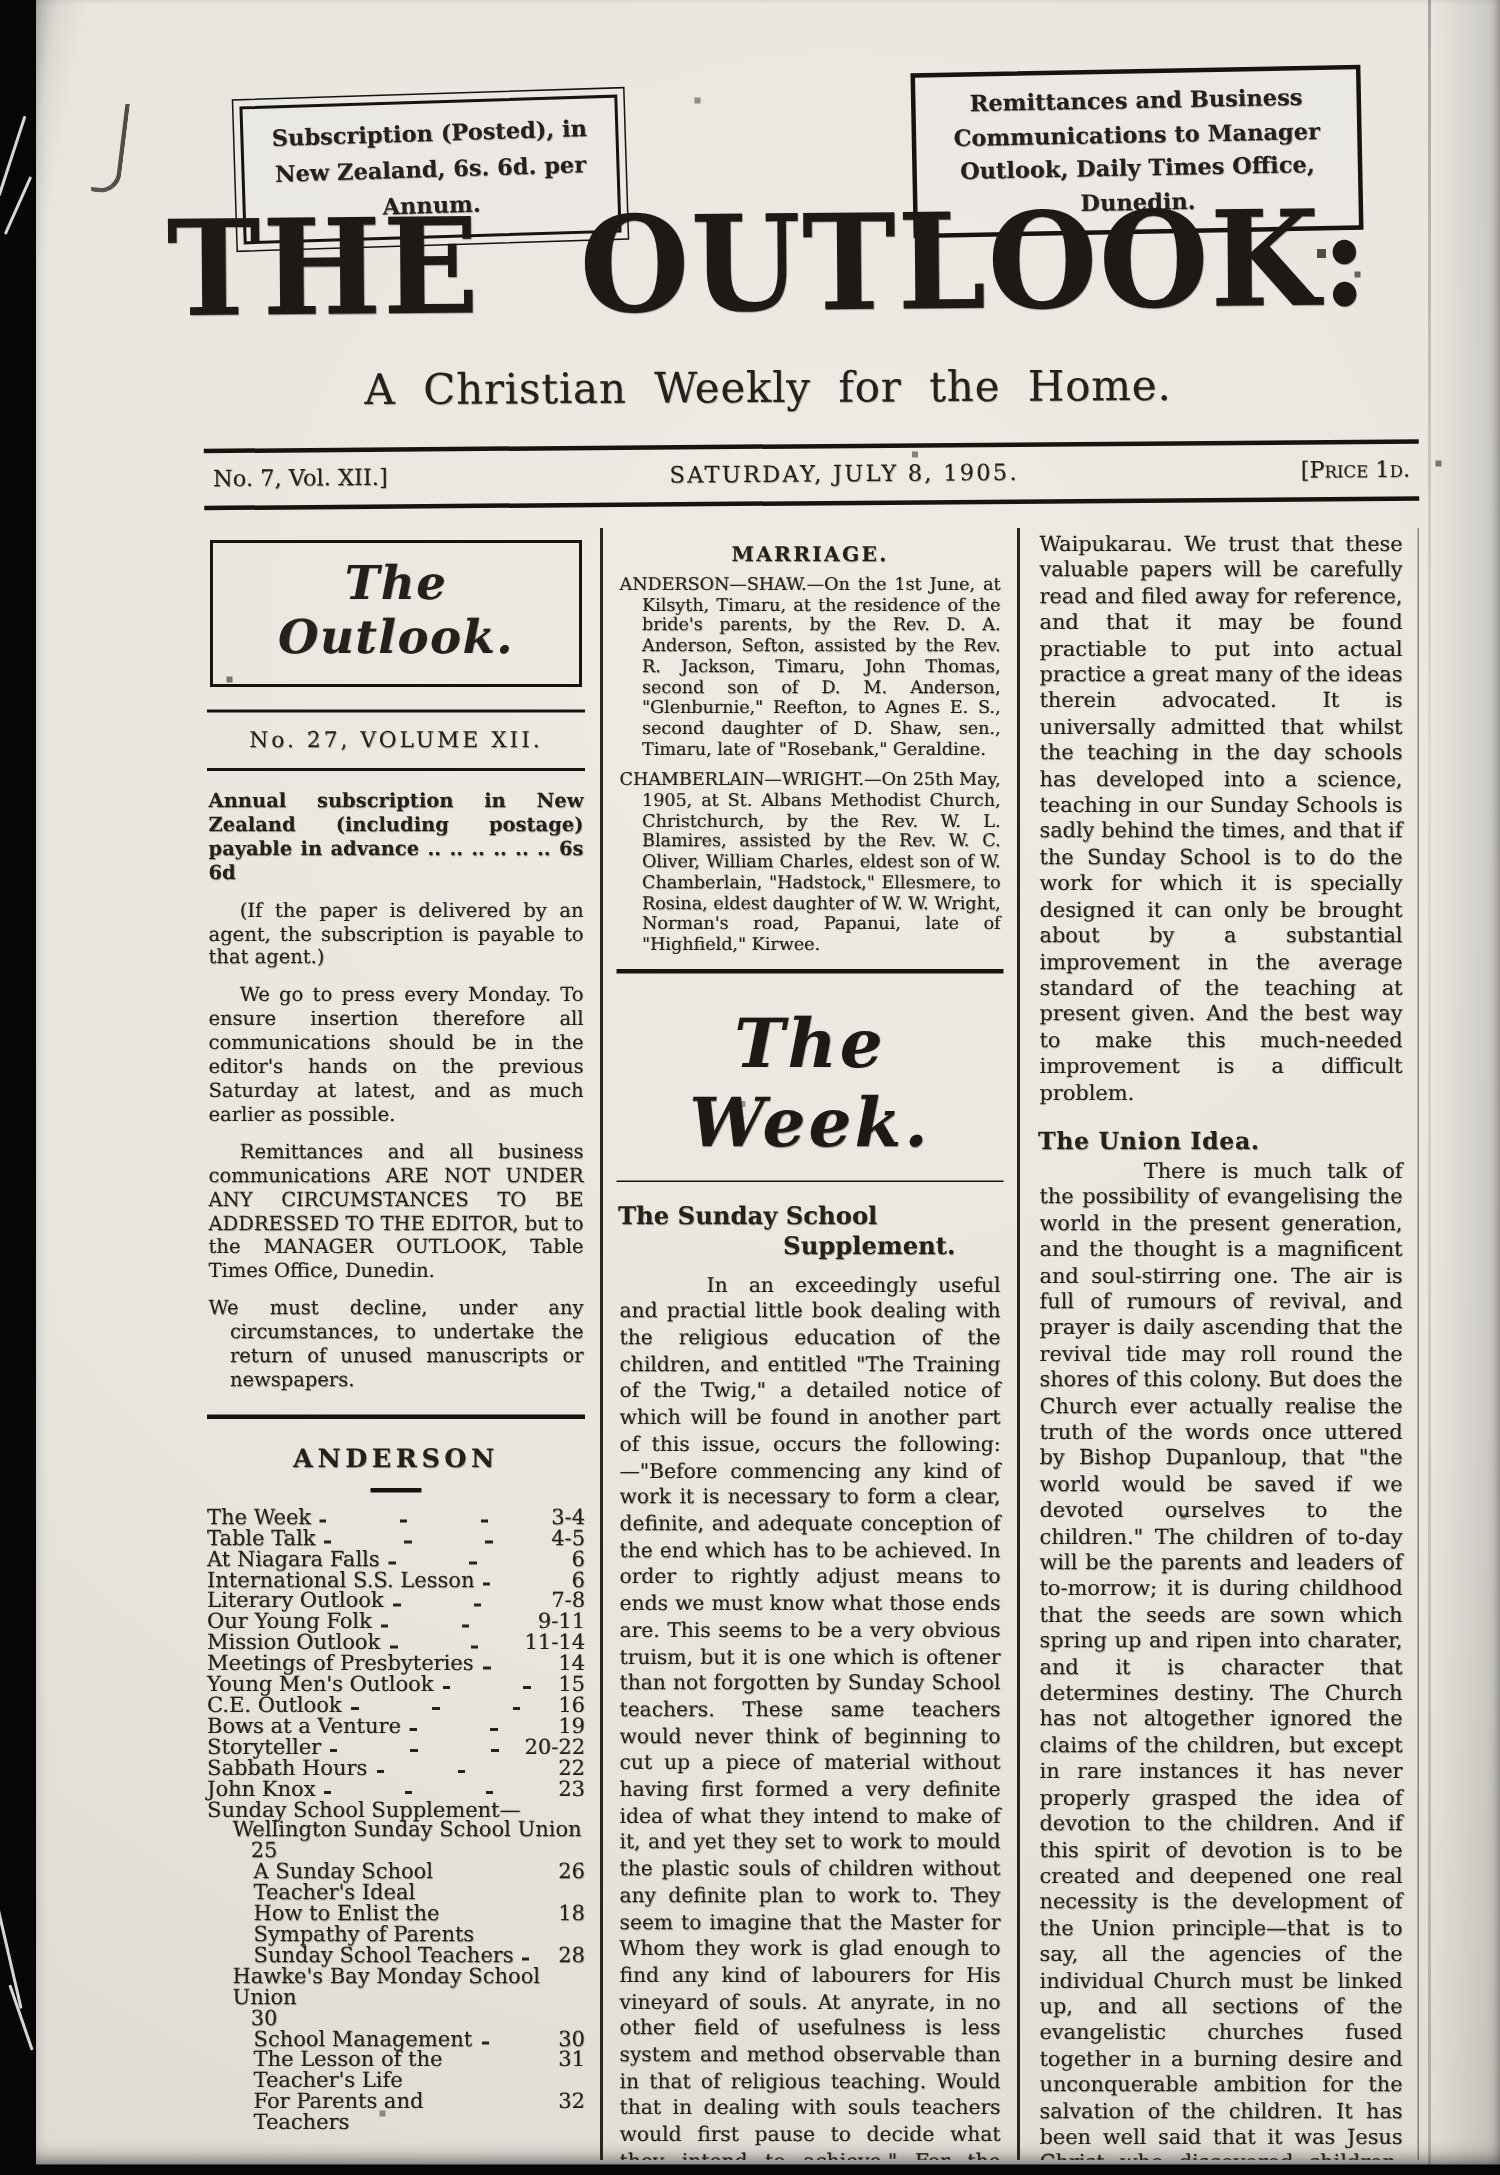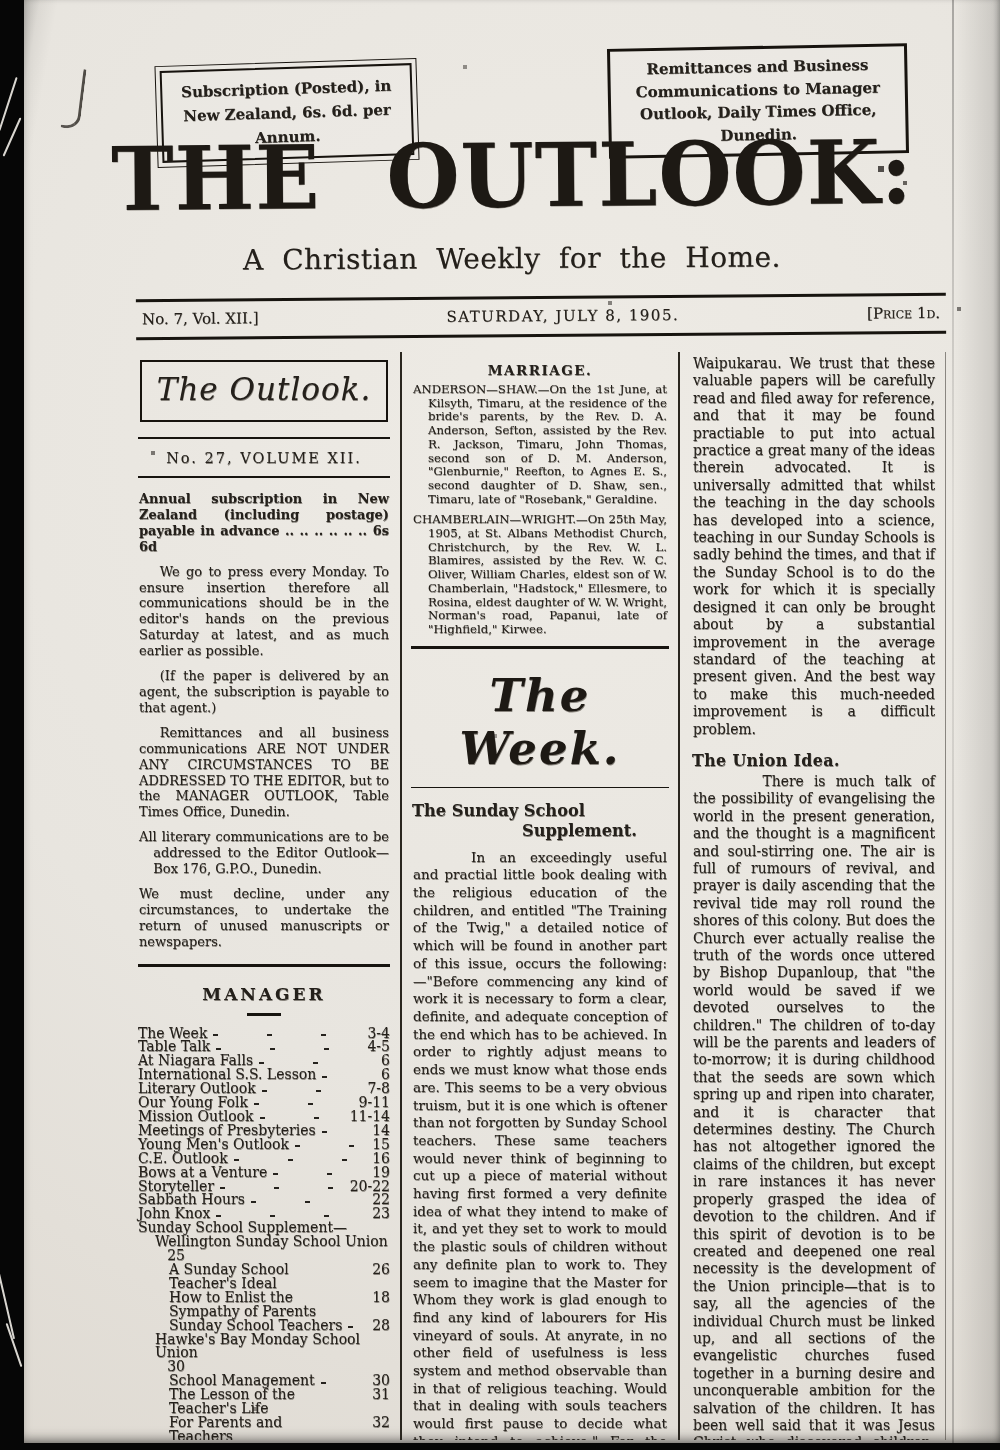--- a/index.html
+++ b/index.html
@@ -51,21 +51,21 @@
   .dl-date{letter-spacing:1.5px;}
   .dl-price{font-variant:small-caps;}
   
   .columns{position:absolute;left:112px;right:54px;top:352px;height:1088px;display:flex;overflow:hidden;}
   .col{overflow:hidden;}
   .col-left{width:252px;padding:0 10px 0 2px;}
   .col-mid{width:258px;border-left:2px solid #2a261f;border-right:2px solid #2a261f;padding:0 9px;}
   .col-right{flex:1;border-right:1px solid rgba(42,38,31,.5);padding:0 8px 0 11px;}
   
   .outlook-box{border:2px solid #17130e;margin:8px 2px 0;padding:9px 6px 13px;text-align:center;
-        font-size:31px;font-weight:normal;font-style:italic;letter-spacing:1px;}
+        font-size:31px;font-weight:bold;font-style:italic;letter-spacing:1px;}
   .lc-rule1{margin:15px 0 0;}
   .volume{margin:11px 0 10px;text-align:center;font-size:14.5px;letter-spacing:2px;}
   .note{font-size:13px;line-height:15.9px;text-align:justify;margin:9px 1px 0;}
   .annual{font-weight:bold;margin-top:13px;}
   #left-paragraphs .note:nth-child(2){text-indent:1.6em;}
   #left-paragraphs .note:nth-child(3){text-indent:1.6em;}
   #left-paragraphs .note:nth-child(4){text-indent:1.6em;}
   #left-paragraphs .note:nth-child(5){padding-left:1.1em;text-indent:-1.1em;}
   .lc-endrule{margin-top:14px;}
   .contents-head{margin:17px 0 0;text-align:center;font-size:17px;font-weight:bold;letter-spacing:3px;}
@@ -121,28 +121,27 @@
 
     <div class="columns">
 
       <div class="col col-left">
         <div class="outlook-box">The Outlook.</div>
         <div class="rule-med lc-rule1"></div>
         <div class="volume">No. 27, VOLUME XII.</div>
         <div class="rule-med"></div>
         <div id="left-paragraphs">
           <p class="note annual">Annual subscription in New Zealand (including postage) payable in advance  ..  ..  ..  ..  ..  ..  6s 6d</p>
-        <p class="note">We go to press every Monday.  To ensure insertion therefore all communications should be in the editor's hands on the previous Saturday at latest, and as much earlier as possible.</p>
-            <p class="note">(If the paper is delivered by an agent, the subscription is payable to that agent.)</p>
+        <p class="note">(If the paper is delivered by an agent, the subscription is payable to that agent.)</p>
+            <p class="note">We go to press every Monday.  To ensure insertion therefore all communications should be in the editor's hands on the previous Saturday at latest, and as much earlier as possible.</p>
             <p class="note">Remittances and all business communications ARE NOT UNDER ANY CIRCUMSTANCES TO BE ADDRESSED TO THE EDITOR, but to the MANAGER OUTLOOK, Table Times Office, Dunedin.</p>
-            <p class="note">All literary communications are to be addressed to the Editor Outlook—Box 176, G.P.O., Dunedin.</p>
             <p class="note">We must decline, under any circumstances, to undertake the return of unused manuscripts or newspapers.</p>
           </div>
         <div class="rule-heavy lc-endrule"></div>
-        <h3 class="contents-head">MANAGER</h3>
+        <h3 class="contents-head">ANDERSON</h3>
         <div class="contents-dash"></div>
         <div id="toc-list">
             <div class="toc-row ind-0">
               <span class="toc-label">The Week</span>
               <span class="toc-leader"></span>
               <span class="toc-page">3-4</span>
             </div>
             <div class="toc-row ind-0">
               <span class="toc-label">Table Talk</span>
               <span class="toc-leader"></span>

